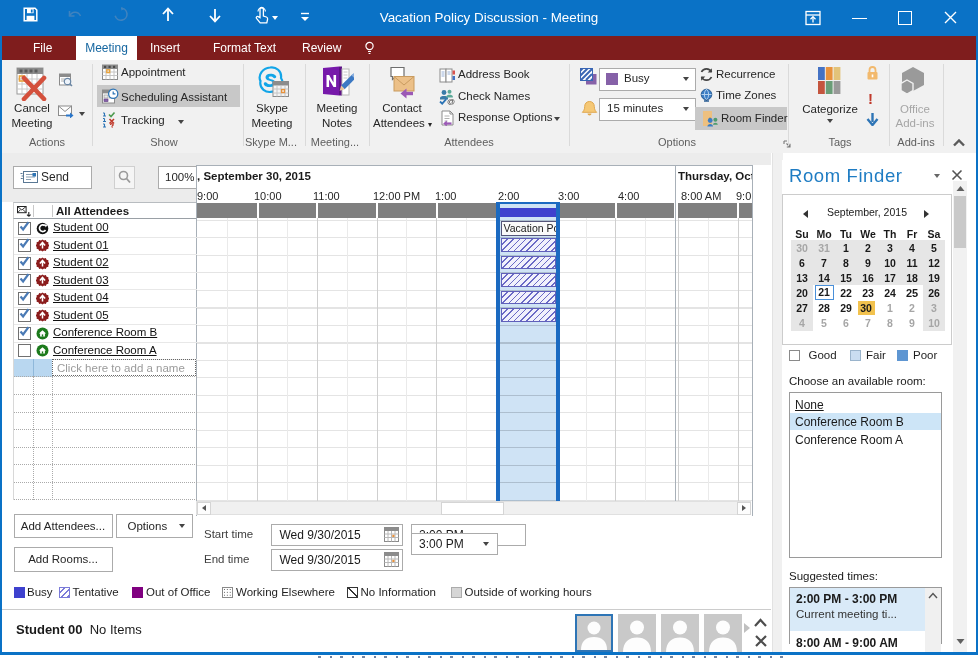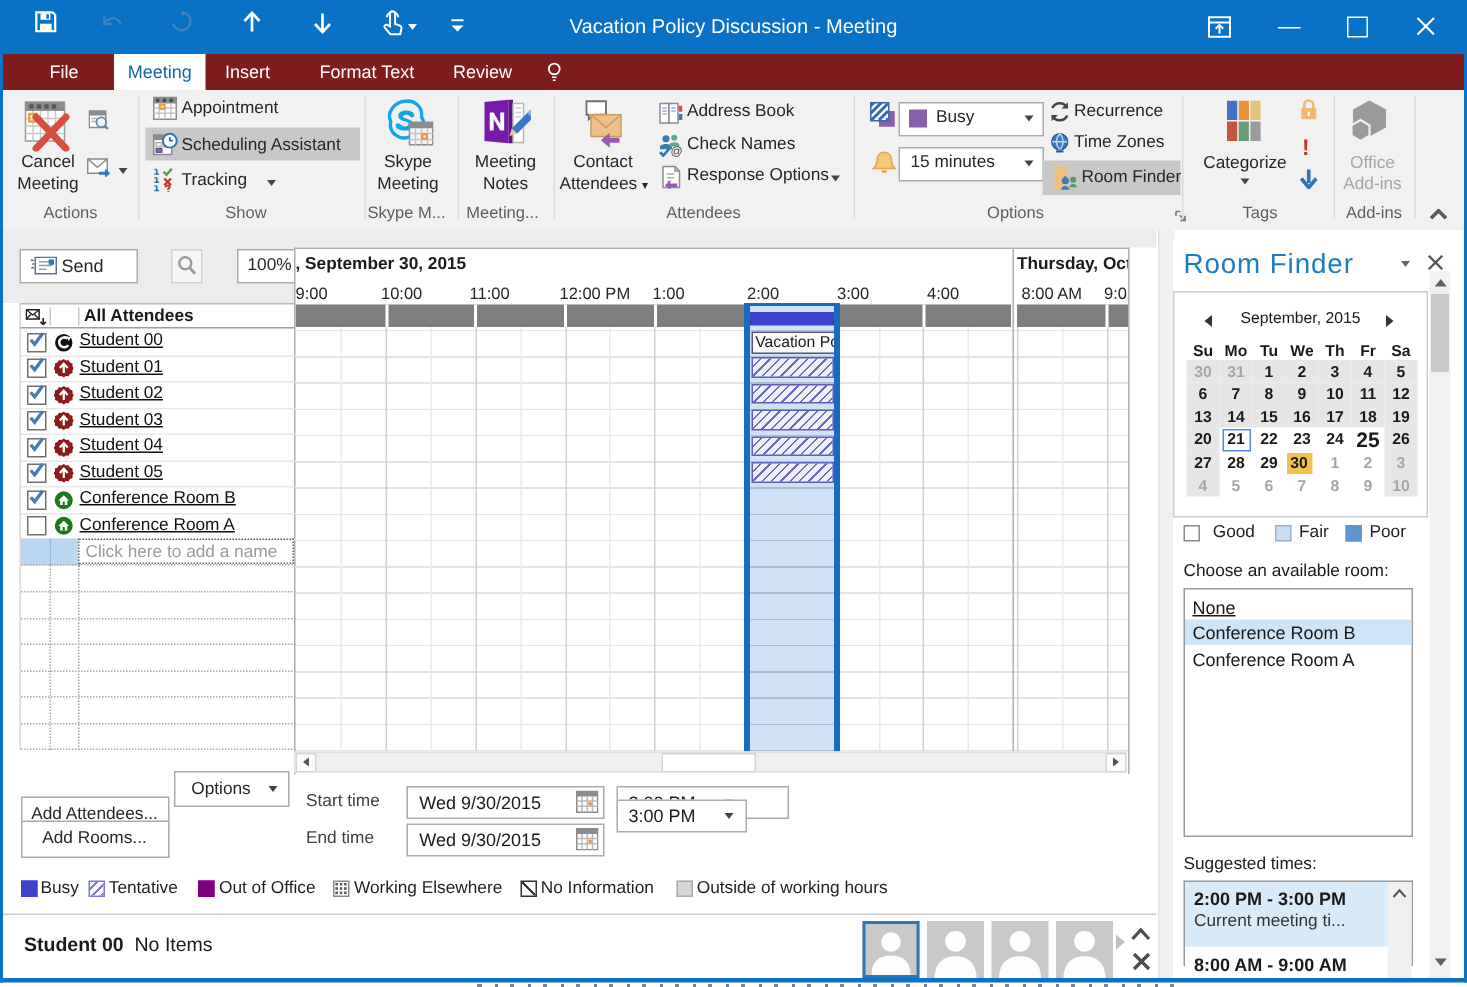--- a/index.html
+++ b/index.html
@@ -540,21 +540,21 @@
       <div class="abs" style="left:0;top:192.5px;width:183px;height:1px;border-top:1px dotted #aaa;"></div>
       <div class="abs" style="left:0;top:210px;width:183px;height:1px;border-top:1px dotted #aaa;"></div>
       <div class="abs" style="left:0;top:227.5px;width:183px;height:1px;border-top:1px dotted #aaa;"></div>
       <div class="abs" style="left:0;top:245px;width:183px;height:1px;border-top:1px dotted #aaa;"></div>
       <div class="abs" style="left:0;top:262.5px;width:183px;height:1px;border-top:1px dotted #aaa;"></div>
       <div class="abs" style="left:0;top:280px;width:183px;height:1px;border-top:1px dotted #aaa;"></div>
       <div class="abs" style="left:19px;top:157px;width:1px;height:124px;border-left:1px dotted #aaa;"></div>
       <div class="abs" style="left:38px;top:157px;width:1px;height:124px;border-left:1px dotted #aaa;"></div>
     </div>
 
-    <div class="btn" style="left:11.5px;top:360.5px;width:97px;height:22.5px;line-height:22.5px;margin-top:17px;">Add Attendees...</div>
+    <div class="btn" style="left:11.5px;top:360.5px;width:97px;height:22.5px;line-height:22.5px;">Add Attendees...</div>
     <div class="btn" style="left:113.5px;top:360.5px;width:75.5px;height:22.5px;line-height:22.5px;text-align:left;"><span style="margin-left:11px;">Options</span>
       <div class="dropt" style="left:62px;top:9.5px;"></div>
     </div>
     <div class="btn" style="left:11.5px;top:394px;width:97px;height:22.5px;line-height:22.5px;">Add Rooms...</div>
     <div class="abs tt" style="left:202px;top:374.5px;font-size:11.5px;color:#404040;">Start time</div>
     <div class="abs tt" style="left:202px;top:400px;font-size:11.5px;color:#404040;">End time</div>
     <div class="fld" style="left:268.5px;top:370.5px;width:130px;height:20px;">
       <div class="abs tt" style="left:8px;top:3px;">Wed 9/30/2015</div>
       <svg class="abs" style="left:112px;top:2.5px;" width="15" height="15" viewBox="0 0 15 15">
         <rect x="0.5" y="0.5" width="14" height="14" fill="#fff" stroke="#8b8b8b"></rect>
@@ -672,21 +672,21 @@
                 <td class="gy" style="font-weight:bold;font-size:10.5px">17</td>
                 <td class="gy" style="font-weight:bold;font-size:10.5px">18</td>
                 <td class="gy" style="font-weight:bold;font-size:10.5px">19</td>
               </tr>
               <tr>
                 <td class="gy" style="font-weight:bold;font-size:10.5px">20</td>
                 <td class="" style="font-weight:bold;font-size:10.5px;padding:0"><span style="display:inline-block;width:17px;height:13px;border:1px solid #4a90d9;background:#fff;line-height:13px;">21</span></td>
                 <td class="" style="font-weight:bold;font-size:10.5px">22</td>
                 <td class="" style="font-weight:bold;font-size:10.5px">23</td>
                 <td class="" style="font-weight:bold;font-size:10.5px">24</td>
-                <td class="" style="font-weight:bold;font-size:14px">25</td>
+                <td class="" style="font-weight:bold;font-size:11px">25</td>
                 <td class="gy" style="font-weight:bold;font-size:10.5px">26</td>
               </tr>
               <tr>
                 <td class="gy" style="font-weight:bold;font-size:10.5px">27</td>
                 <td class="" style="font-weight:bold;font-size:10.5px">28</td>
                 <td class="" style="font-weight:bold;font-size:10.5px">29</td>
                 <td class="" style="font-weight:bold;font-size:10.5px;padding:0"><span style="display:inline-block;width:17px;height:14px;background:#f2c24e;line-height:14px;position:relative;left:-2px;">30</span></td>
                 <td class="dim" style="font-weight:bold;font-size:10.5px">1</td>
                 <td class="dim" style="font-weight:bold;font-size:10.5px">2</td>
                 <td class="gy dim" style="font-weight:bold;font-size:10.5px">3</td>

